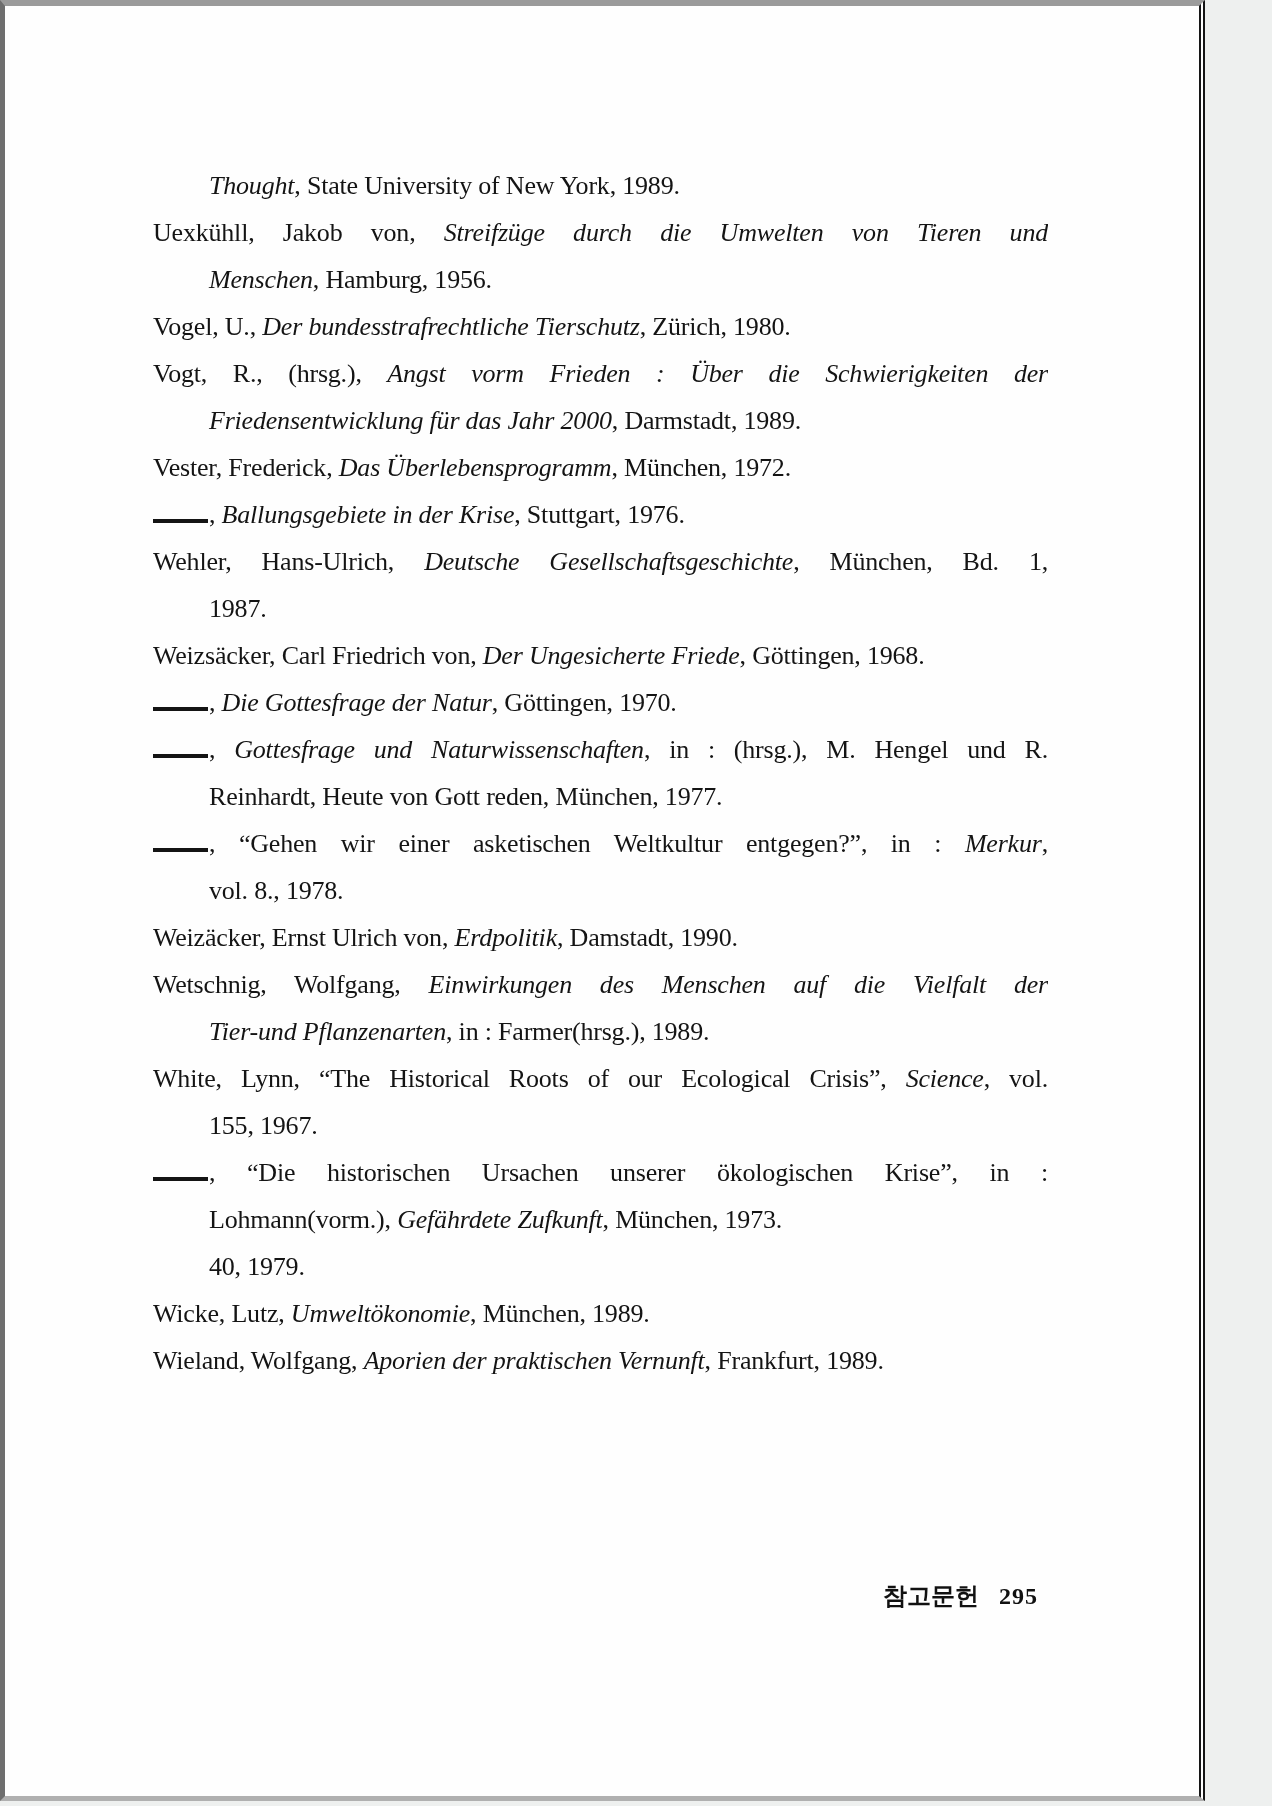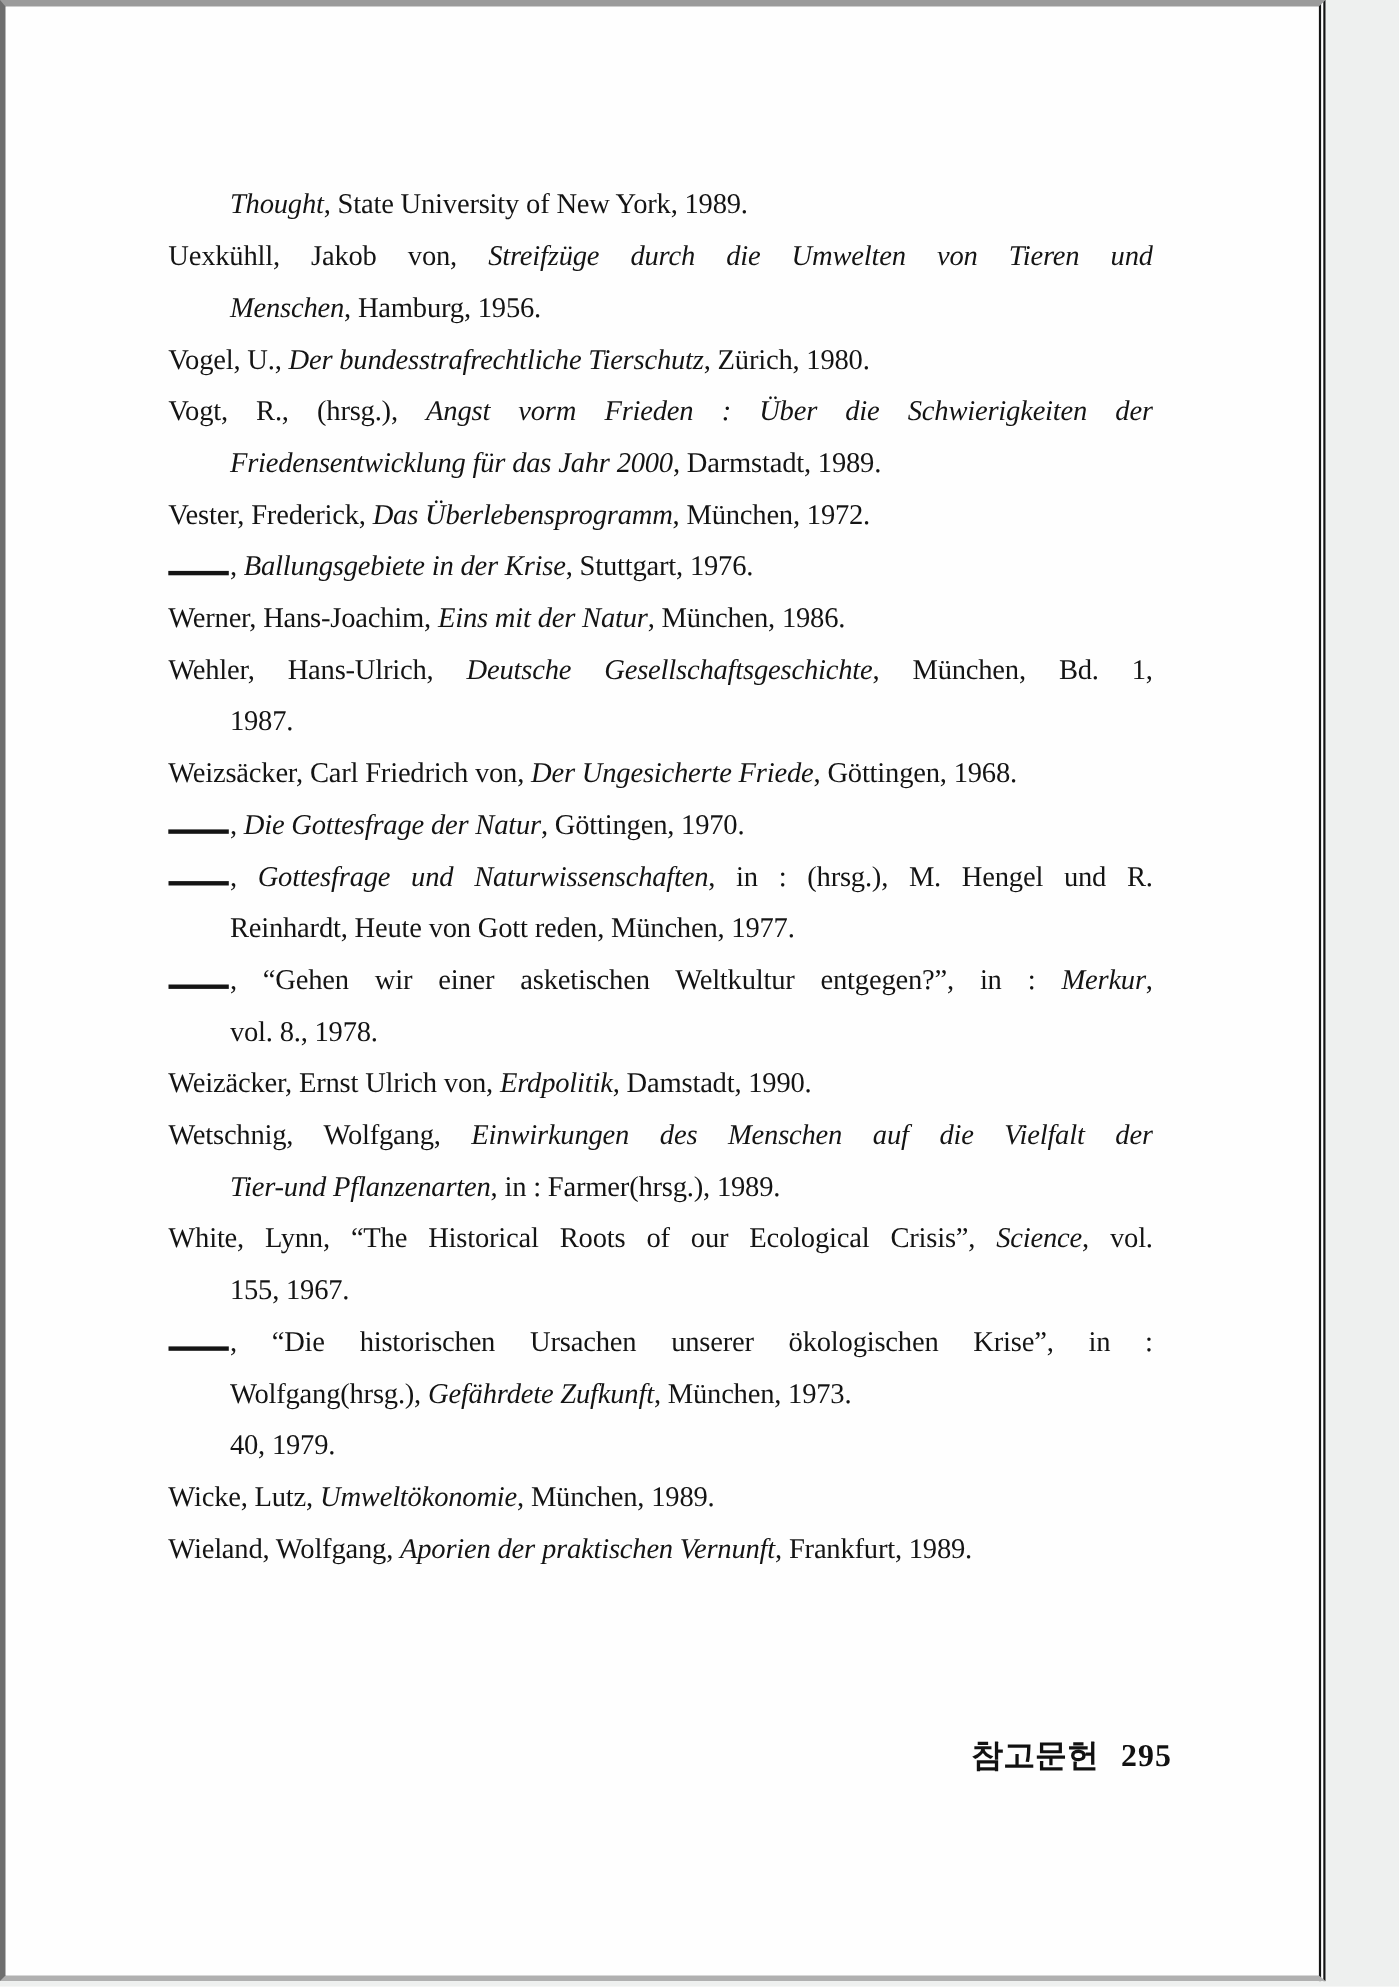--- a/index.html
+++ b/index.html
@@ -66,21 +66,21 @@
     width: 55px;
     height: 4px;
     background: #141414;
     vertical-align: baseline;
     margin-right: 1px;
   }
   .footer {
     position: absolute;
     left: 878px;
     top: 1570px;
-    font-size: 29px;
+    font-size: 24px;
     line-height: 40px;
     font-weight: bold;
     color: #111;
     white-space: nowrap;
   }
   .footer .page-num {
     margin-left: 20px;
     letter-spacing: 1px;
   }
 </style>
@@ -91,36 +91,35 @@
   <div class="page">
     <div class="content">
         <div class="line indent"><span class="italic">Thought</span><span class="roman">, State University of New York, 1989.</span></div>
         <div class="line justify"><span class="roman">Uexkühll, Jakob von, </span><span class="italic">Streifzüge durch die Umwelten von Tieren und</span></div>
         <div class="line indent"><span class="italic">Menschen</span><span class="roman">, Hamburg, 1956.</span></div>
         <div class="line"><span class="roman">Vogel, U., </span><span class="italic">Der bundesstrafrechtliche Tierschutz</span><span class="roman">, Zürich, 1980.</span></div>
         <div class="line justify"><span class="roman">Vogt, R., (hrsg.), </span><span class="italic">Angst vorm Frieden : Über die Schwierigkeiten der</span></div>
         <div class="line indent"><span class="italic">Friedensentwicklung für das Jahr 2000</span><span class="roman">, Darmstadt, 1989.</span></div>
         <div class="line"><span class="roman">Vester, Frederick, </span><span class="italic">Das Überlebensprogramm</span><span class="roman">, München, 1972.</span></div>
         <div class="line"><span class="blank"></span><span class="roman">, </span><span class="italic">Ballungsgebiete in der Krise</span><span class="roman">, Stuttgart, 1976.</span></div>
-        <div class="line"><span class="roman">Werner, Hans-Joachim, </span><span class="italic">Eins mit der Natur</span><span class="roman">, München, 1986.</span></div>
         <div class="line justify"><span class="roman">Wehler, Hans-Ulrich, </span><span class="italic">Deutsche Gesellschaftsgeschichte</span><span class="roman">, München, Bd. 1,</span></div>
         <div class="line indent"><span class="roman">1987.</span></div>
         <div class="line"><span class="roman">Weizsäcker, Carl Friedrich von, </span><span class="italic">Der Ungesicherte Friede</span><span class="roman">, Göttingen, 1968.</span></div>
         <div class="line"><span class="blank"></span><span class="roman">, </span><span class="italic">Die Gottesfrage der Natur</span><span class="roman">, Göttingen, 1970.</span></div>
         <div class="line justify"><span class="blank"></span><span class="roman">, </span><span class="italic">Gottesfrage und Naturwissenschaften</span><span class="roman">, in : (hrsg.), M. Hengel und R.</span></div>
         <div class="line indent"><span class="roman">Reinhardt, Heute von Gott reden, München, 1977.</span></div>
         <div class="line justify"><span class="blank"></span><span class="roman">, “Gehen wir einer asketischen Weltkultur entgegen?”, in : </span><span class="italic">Merkur</span><span class="roman">,</span></div>
         <div class="line indent"><span class="roman">vol. 8., 1978.</span></div>
         <div class="line"><span class="roman">Weizäcker, Ernst Ulrich von, </span><span class="italic">Erdpolitik</span><span class="roman">, Damstadt, 1990.</span></div>
         <div class="line justify"><span class="roman">Wetschnig, Wolfgang, </span><span class="italic">Einwirkungen des Menschen auf die Vielfalt der</span></div>
         <div class="line indent"><span class="italic">Tier-und Pflanzenarten</span><span class="roman">, in : Farmer(hrsg.), 1989.</span></div>
         <div class="line justify"><span class="roman">White, Lynn, “The Historical Roots of our Ecological Crisis”, </span><span class="italic">Science</span><span class="roman">, vol.</span></div>
         <div class="line indent"><span class="roman">155, 1967.</span></div>
         <div class="line justify"><span class="blank"></span><span class="roman">, “Die historischen Ursachen unserer ökologischen Krise”, in :</span></div>
-        <div class="line indent"><span class="roman">Wolfgang(hrsg.), </span><span class="italic">Gefährdete Zufkunft</span><span class="roman">, München, 1973.</span></div>
+        <div class="line indent"><span class="roman">Lohmann(vorm.), </span><span class="italic">Gefährdete Zufkunft</span><span class="roman">, München, 1973.</span></div>
         <div class="line indent"><span class="roman">40, 1979.</span></div>
         <div class="line"><span class="roman">Wicke, Lutz, </span><span class="italic">Umweltökonomie</span><span class="roman">, München, 1989.</span></div>
         <div class="line"><span class="roman">Wieland, Wolfgang, </span><span class="italic">Aporien der praktischen Vernunft</span><span class="roman">, Frankfurt, 1989.</span></div>
       </div>
     <div class="footer">
       <span>참고문헌</span><span class="page-num">295</span>
     </div>
   </div>
 </div>
 

